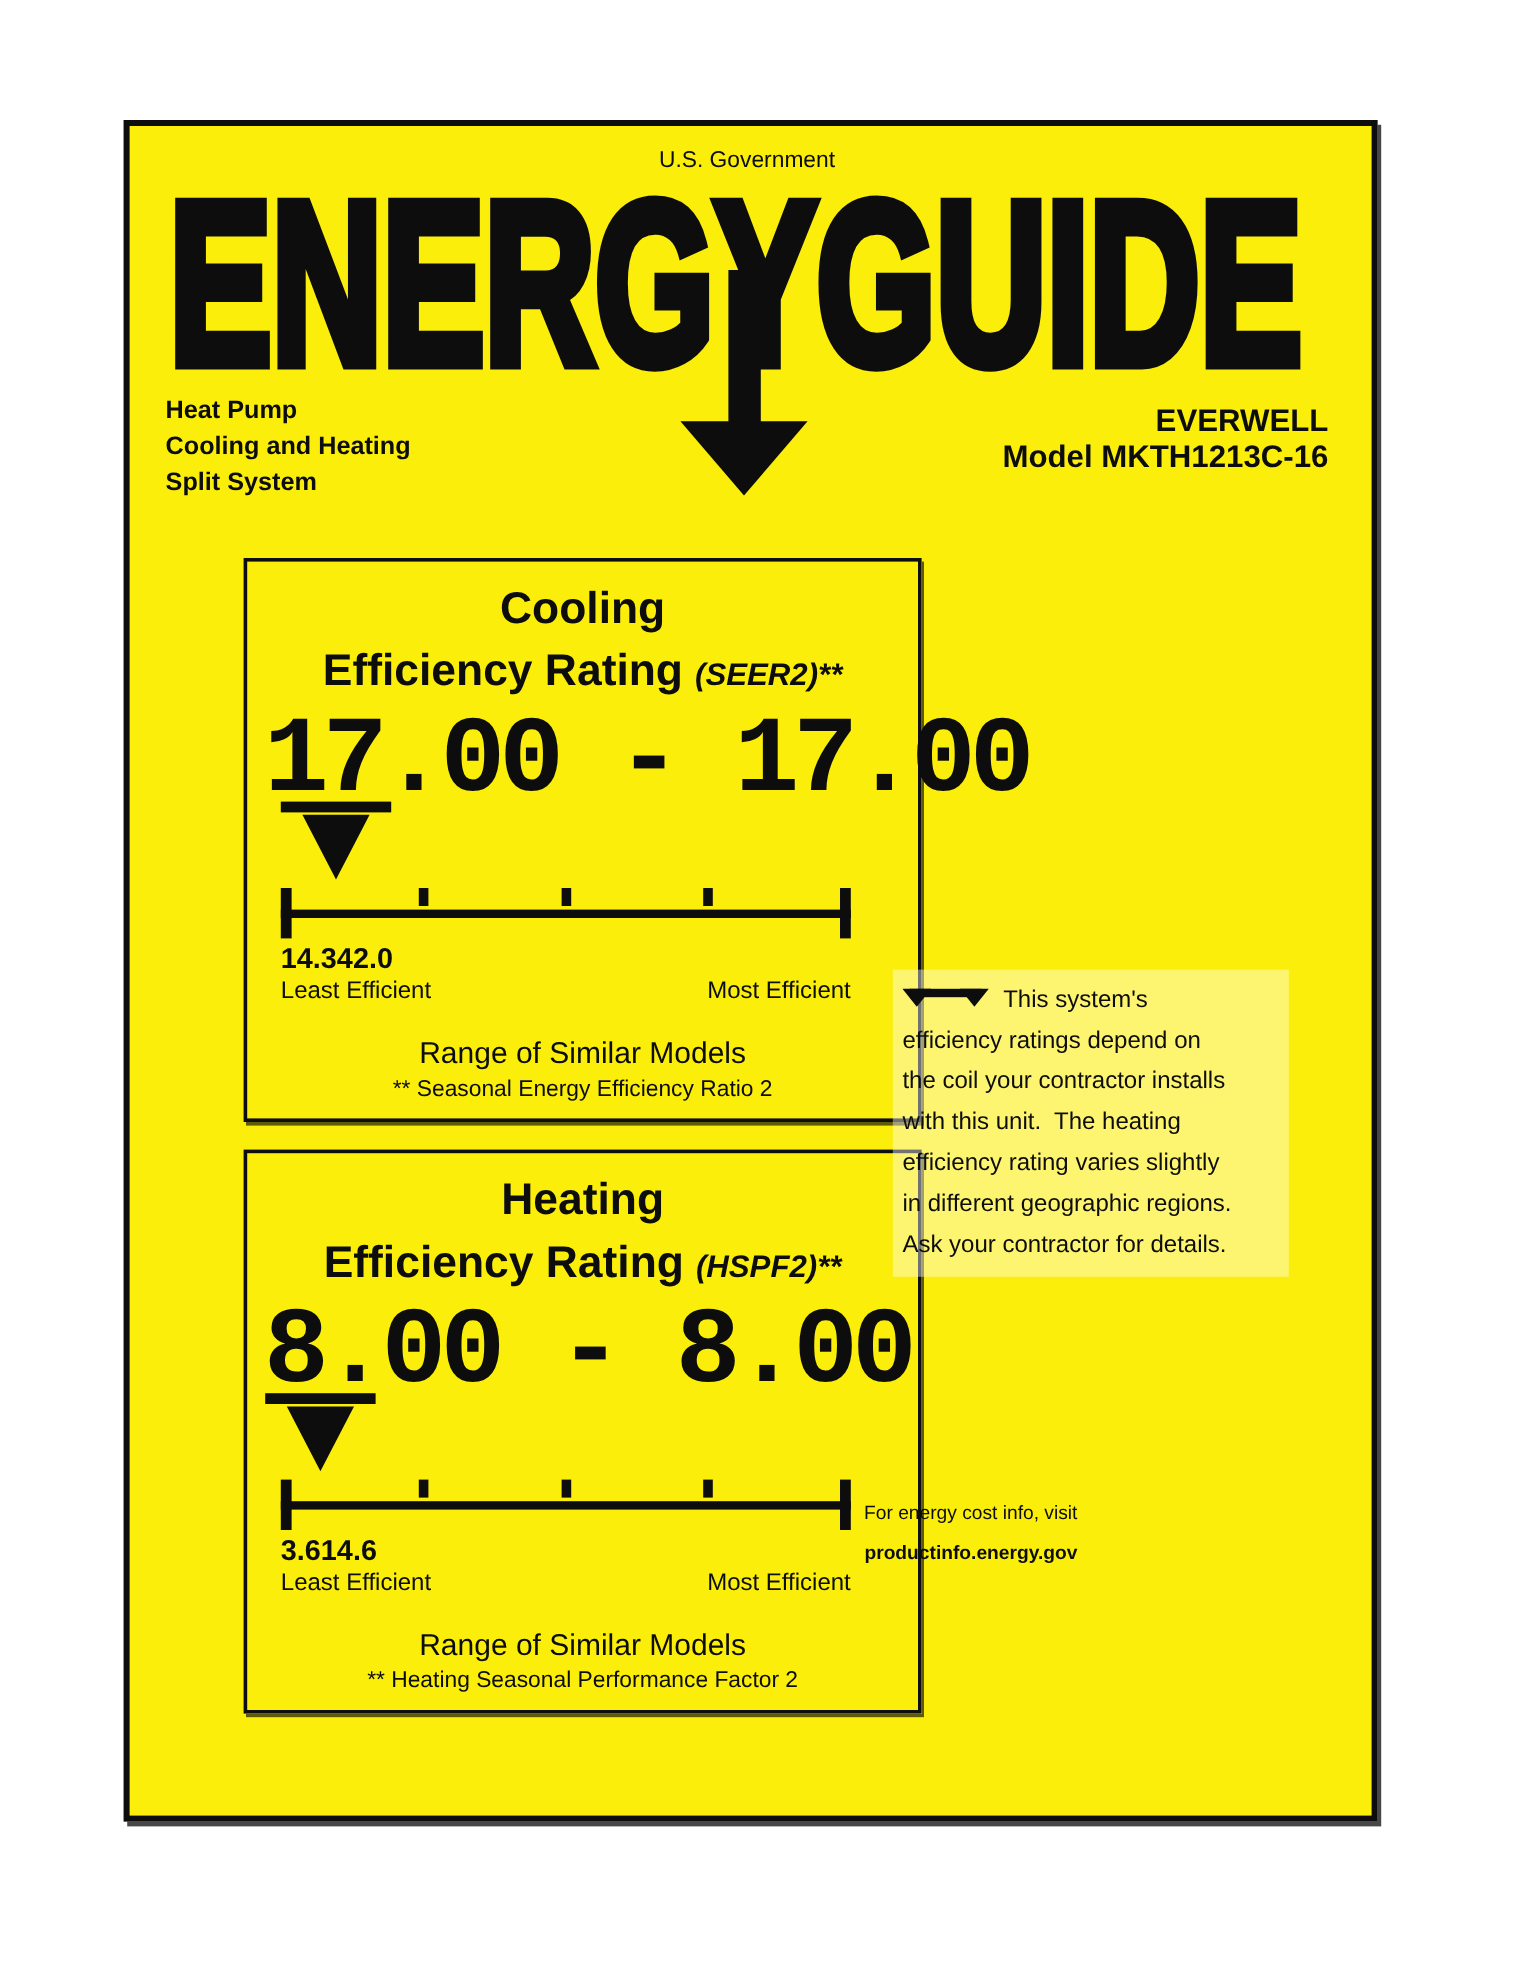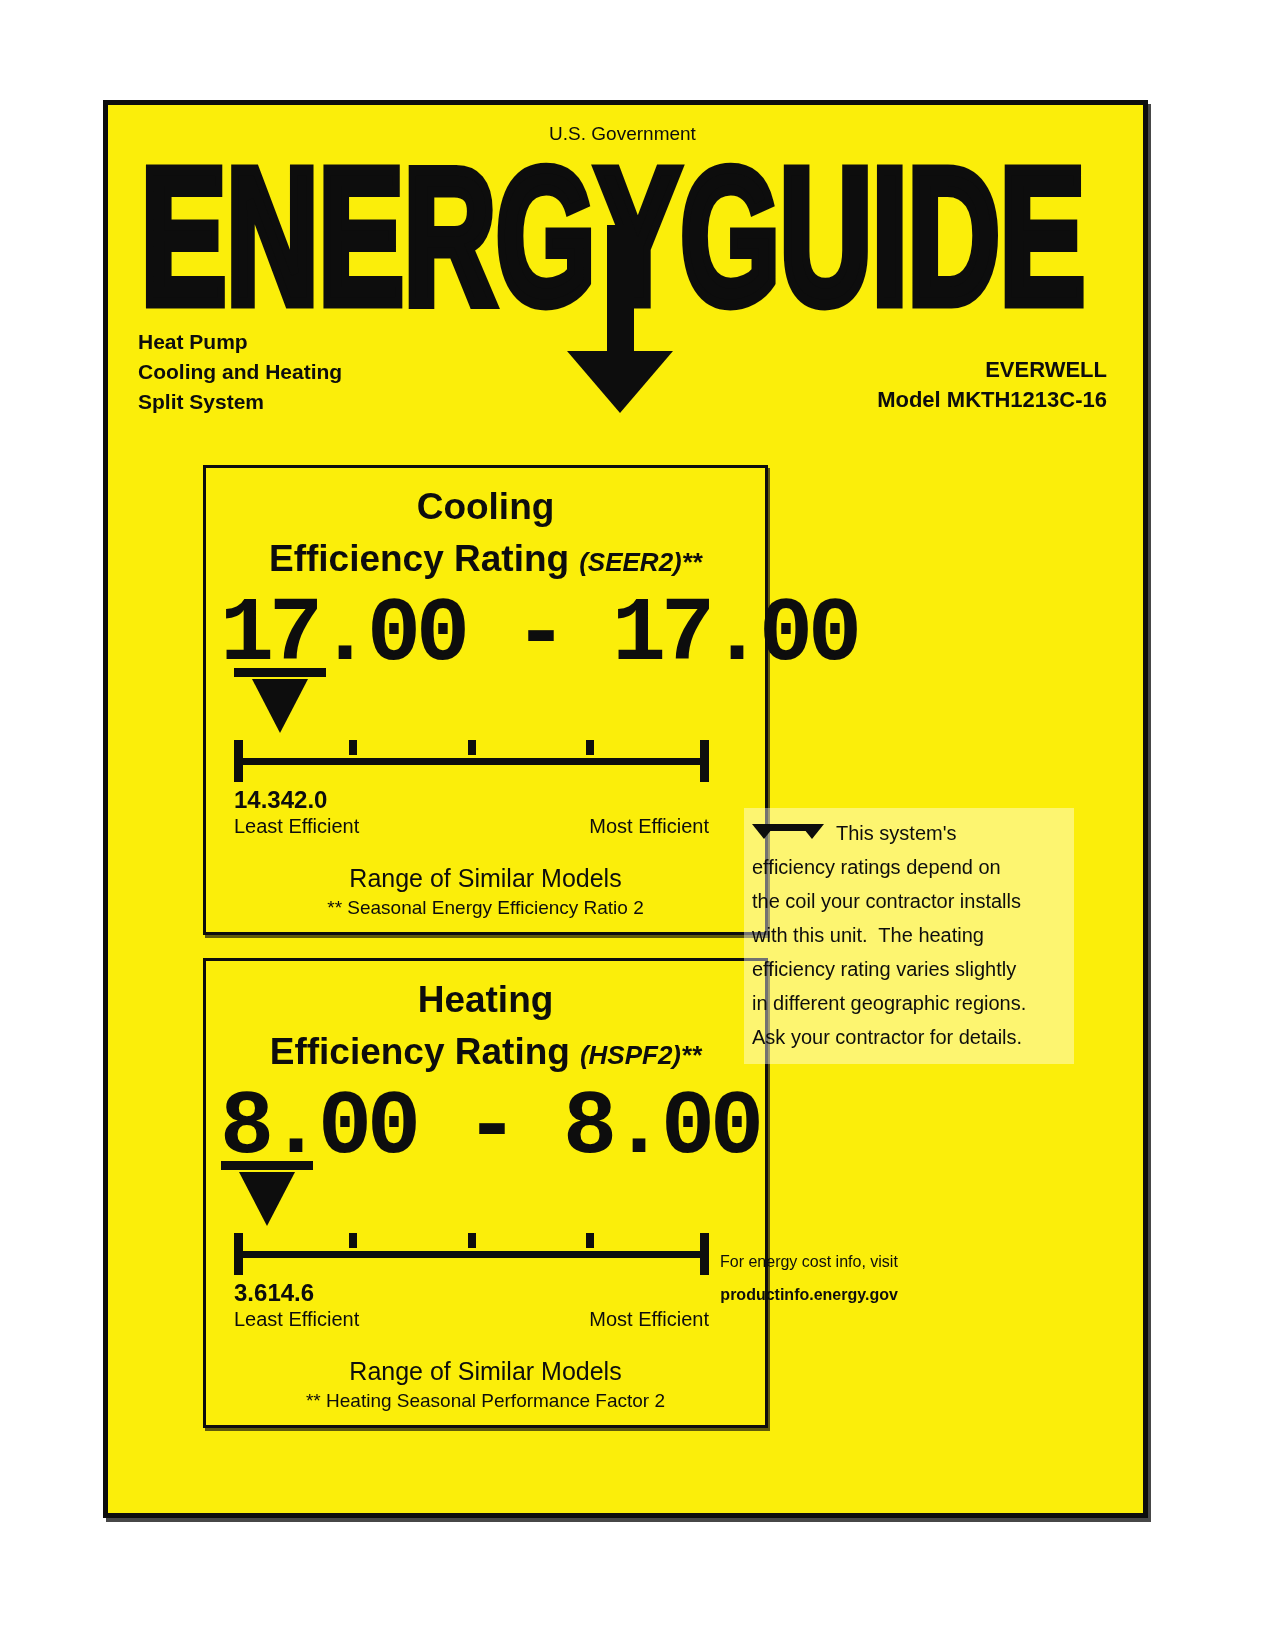--- a/index.html
+++ b/index.html
@@ -28,21 +28,21 @@
   .logo-svg{overflow:visible;display:block;}
   .arrow{position:absolute;pointer-events:none;}
   .arrow .stem{position:absolute;left:499px;top:120px;width:27px;height:128px;background:var(--ink);}
   .arrow .head{
     position:absolute;left:459px;top:246px;width:0;height:0;
     border-left:53px solid transparent;border-right:53px solid transparent;
     border-top:62px solid var(--ink);
   }
   
   .product-left{position:absolute;left:30px;top:222px;font-weight:bold;font-size:21px;line-height:30px;}
-  .product-right{position:absolute;right:36px;top:230px;text-align:right;font-weight:bold;font-size:22px;line-height:30px;margin-top:20px;}
+  .product-right{position:absolute;right:36px;top:230px;text-align:right;font-weight:bold;font-size:26px;line-height:30px;}
   
   .rating-box{
     position:absolute;left:95px;width:565px;height:470px;box-sizing:border-box;
     border:3px solid var(--ink);box-shadow:2px 3px 0 rgba(10,10,10,.65);
   }
   .rating-box.cooling{top:360px;}
   .rating-box.heating{top:853px;}
   .rb-title{position:absolute;top:18px;left:0;width:100%;text-align:center;font-weight:bold;font-size:37px;}
   .rb-subtitle{position:absolute;top:70px;left:0;width:100%;text-align:center;font-weight:bold;font-size:37px;white-space:nowrap;}
   .rb-acronym{font-size:26px;margin-left:10px;letter-spacing:0;font-style:italic;}

